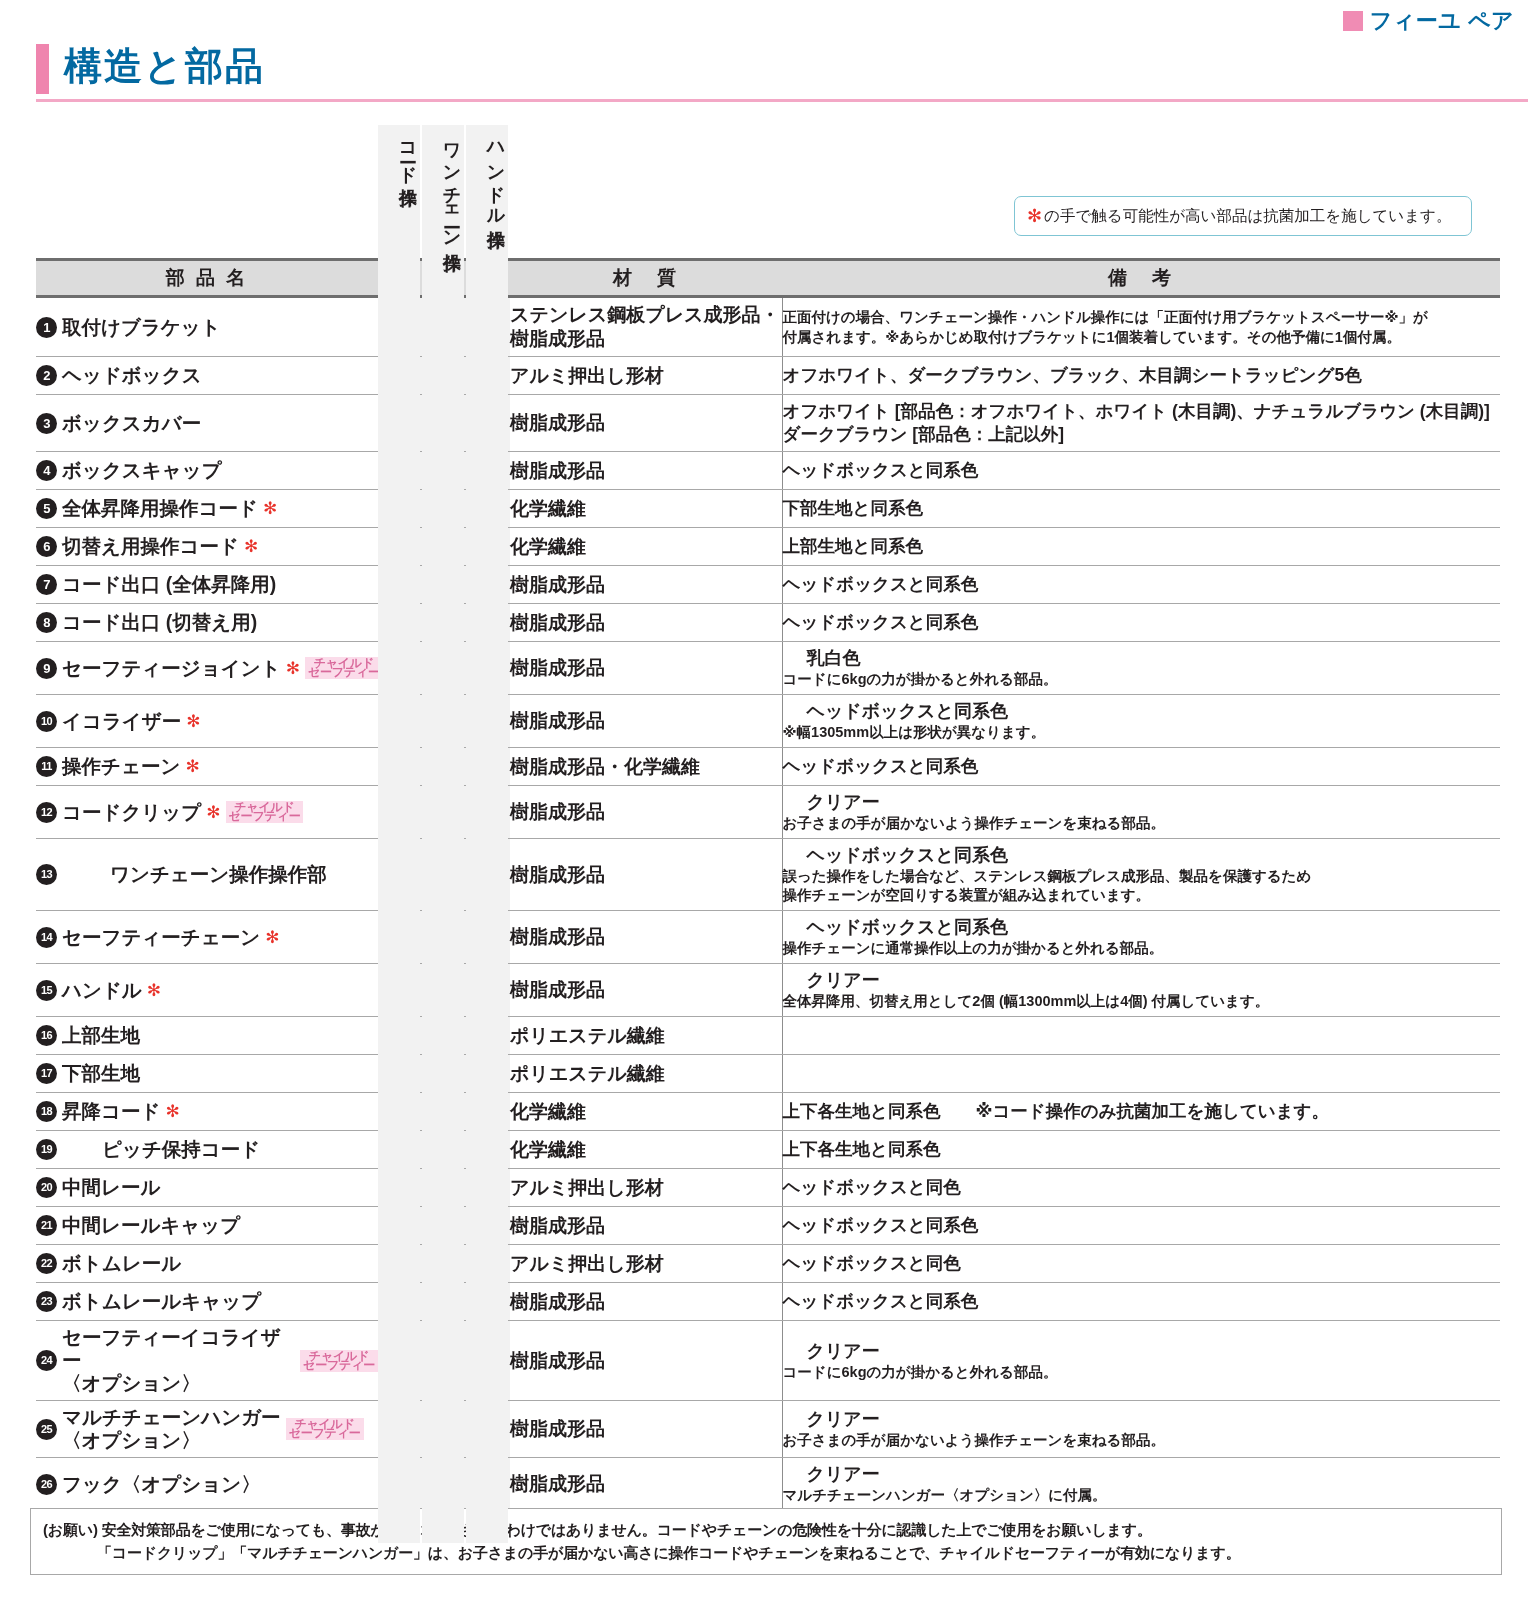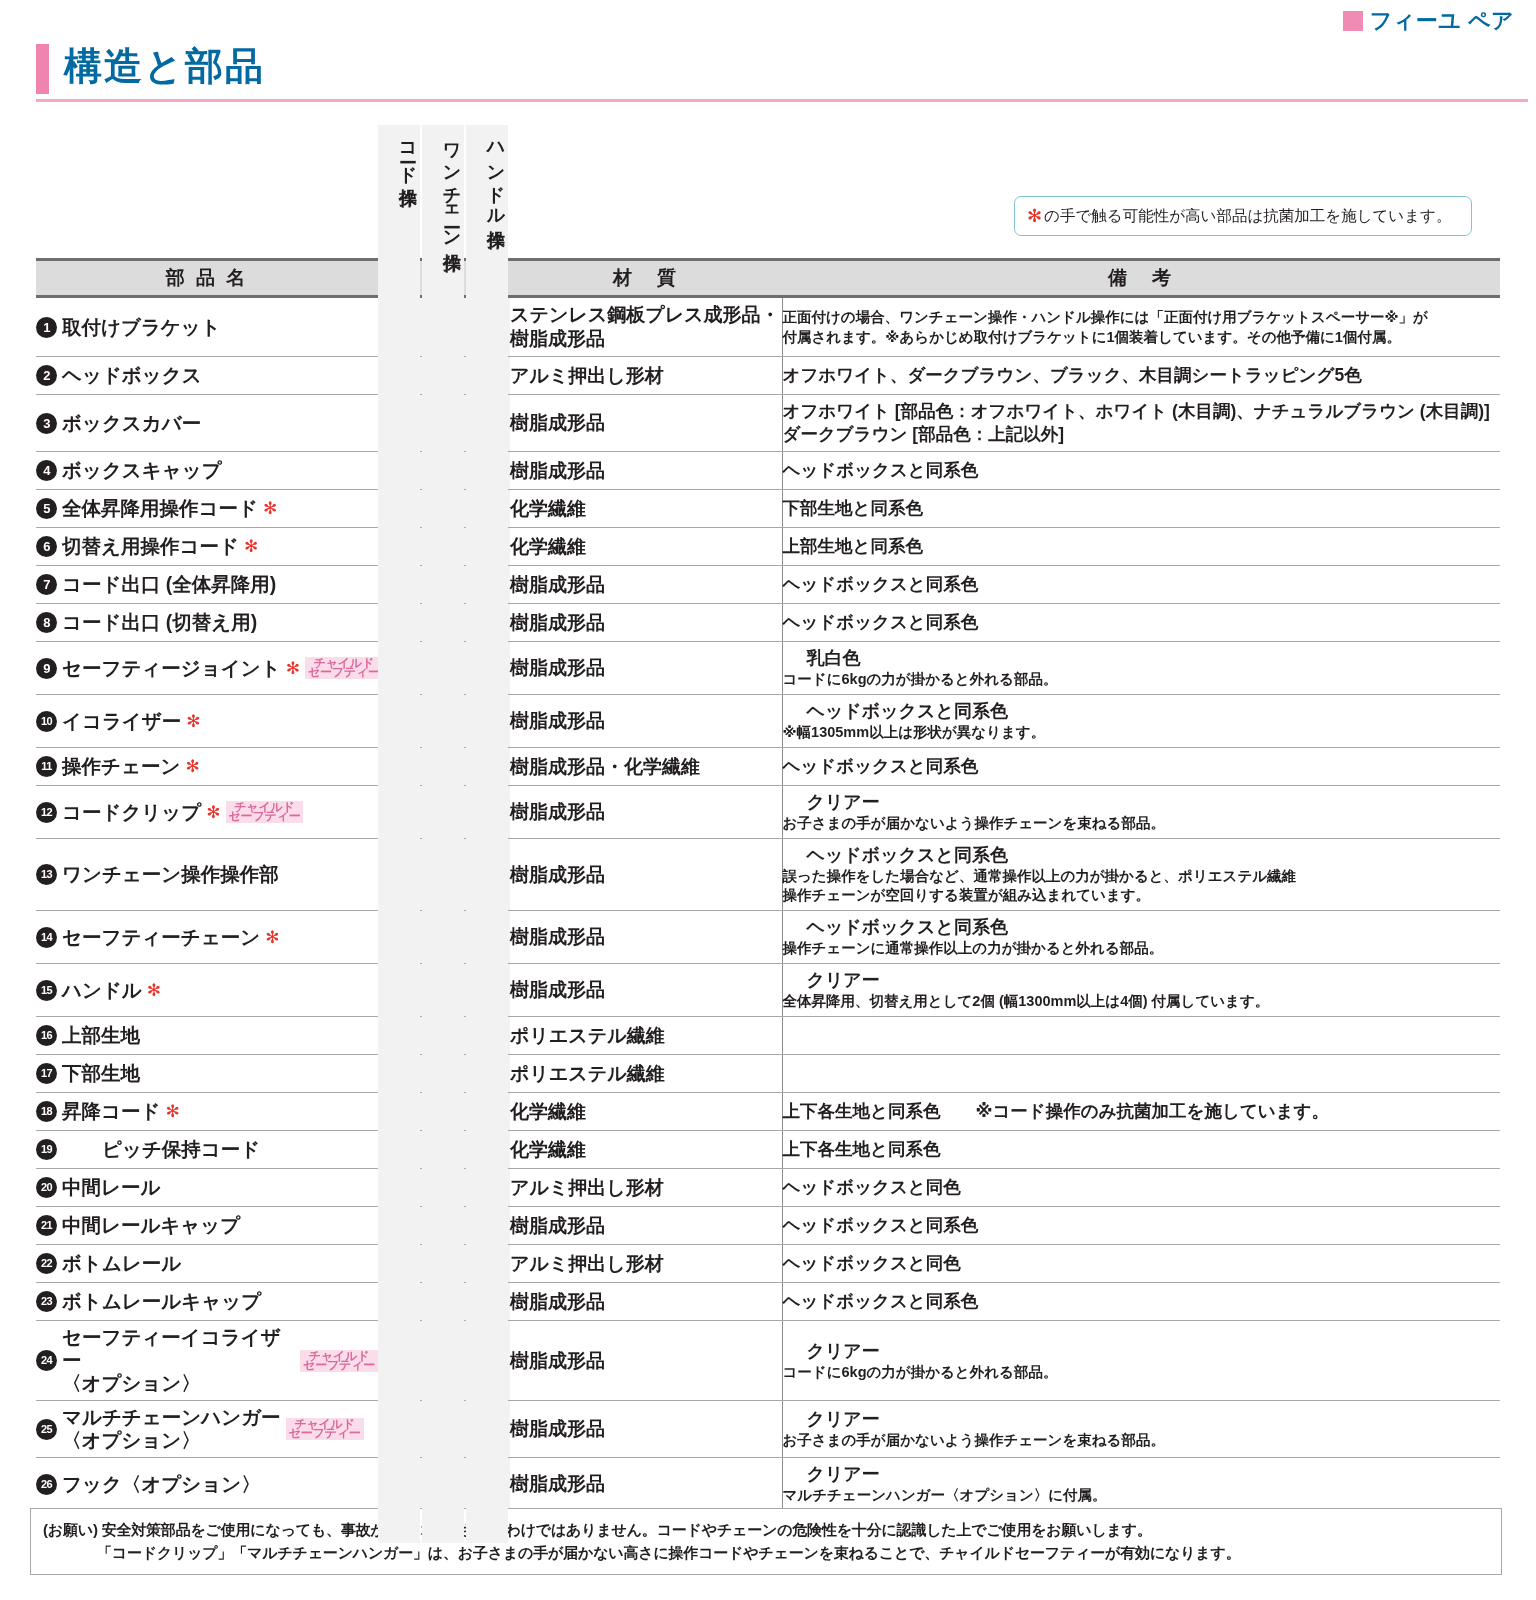--- a/index.html
+++ b/index.html
@@ -533,30 +533,30 @@
           <td class="cell-mat" style="white-space: pre-line;">樹脂成形品</td>
           <td class="cell-rem">
             <span class="rem-head">クリアー</span>
             <span class="rem-sub">お子さまの手が届かないよう操作チェーンを束ねる部品。</span>
           </td>
         </tr>
         <tr>
           <td class="cell-name">
             <div class="name-inner">
               <span class="num-badge two">13</span>
-              <span class="part-label" style="white-space: nowrap;">ワンチェーン操作操作部</span>
+              <span class="part-label" style="white-space: nowrap; margin-left: 48px;">ワンチェーン操作操作部</span>
             </div>
           </td>
           <td class="cell-op"></td>
           <td class="cell-op"><span class="dot"></span></td>
           <td class="cell-op"></td>
           <td class="cell-mat" style="white-space: pre-line;">樹脂成形品</td>
           <td class="cell-rem">
             <span class="rem-head">ヘッドボックスと同系色</span>
-            <span class="rem-sub">誤った操作をした場合など、通常操作以上の力が掛かると、ポリエステル繊維</span>
+            <span class="rem-sub">誤った操作をした場合など、ステンレス鋼板プレス成形品、製品を保護するため</span>
             <span class="rem-sub">操作チェーンが空回りする装置が組み込まれています。</span>
           </td>
         </tr>
         <tr>
           <td class="cell-name">
             <div class="name-inner">
               <span class="num-badge two">14</span>
               <span class="part-label" style="white-space: nowrap;">セーフティーチェーン</span>
               <span class="ast-red">✻</span>
             </div>

